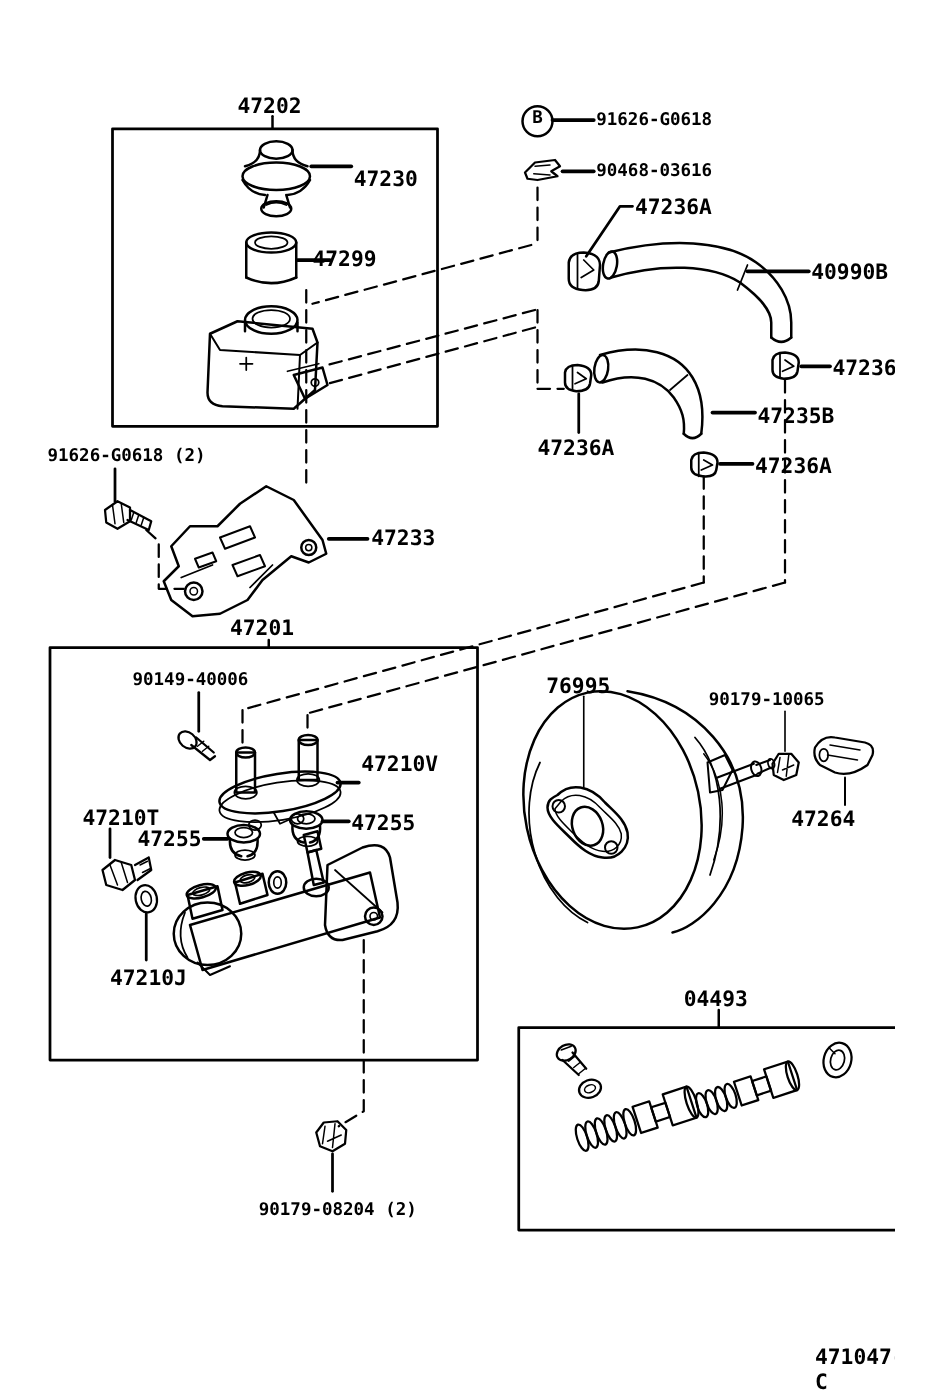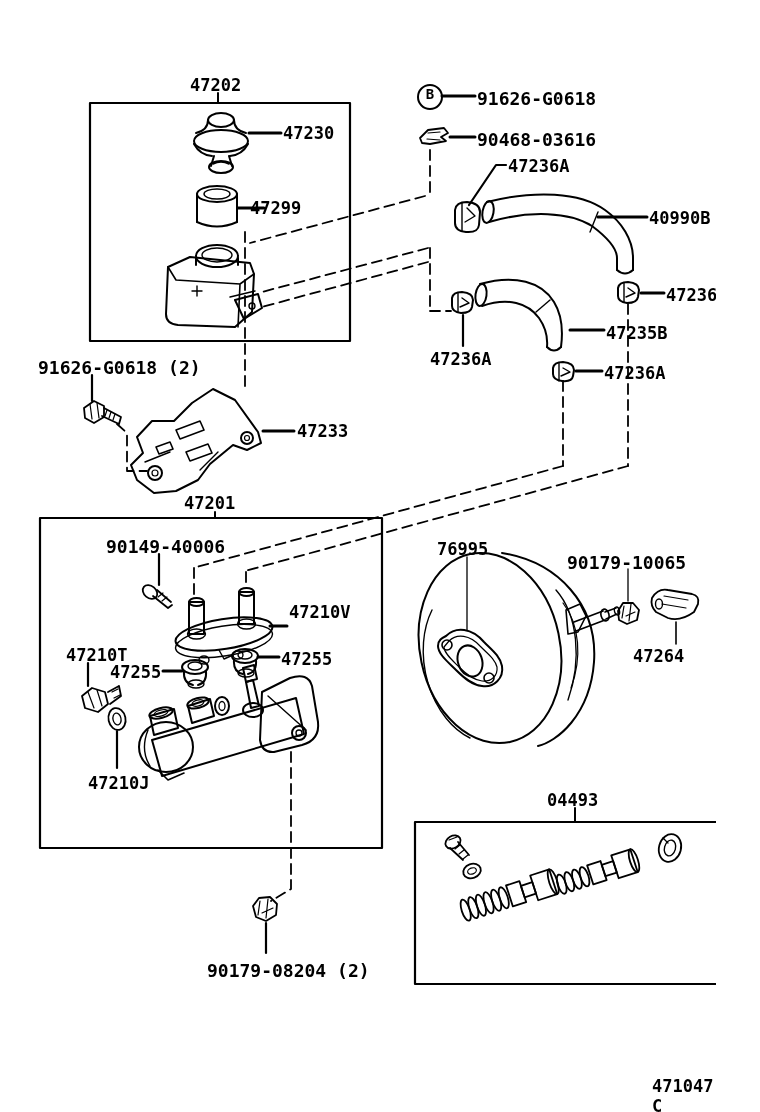--- a/index.html
+++ b/index.html
@@ -1,21 +1,21 @@
 <!DOCTYPE html>
 <html><head>
 <meta charset="utf-8">
 <style>
   html,body{margin:0;padding:0;background:#ffffff;}
   #stage{position:relative;width:716px;height:1112px;background:#ffffff;overflow:hidden;
          font-family:"DejaVu Sans Mono",monospace;}
   #lineart{position:absolute;left:0;top:0;}
   .pl{position:absolute;font:700 17px "DejaVu Sans Mono",monospace;color:#000;
       white-space:nowrap;letter-spacing:0;}
-  .pl-sm{font-size:18px;}
+  .pl-sm{font-size:14px;}
   #bcallout{position:absolute;left:417px;top:84px;width:22px;height:22px;border:2px solid #000;
       border-radius:50%;text-align:center;line-height:21px;font:700 14px "DejaVu Sans Mono",monospace;color:#000;}
   .footer-code{position:absolute;left:652px;top:1076px;font:700 17px "DejaVu Sans Mono",monospace;color:#000;}
 </style>
 </head>
 <body>
 
 <div id="stage">
 
 <svg id="lineart" width="760" height="1112" viewBox="0 0 760 1112" fill="none" stroke="#000" stroke-width="2" stroke-linecap="round" stroke-linejoin="round">
@@ -301,21 +301,21 @@
     </g>
   </g>
 
   <g stroke-width="1.8">
     <path d="M253,906 L259,898 L270,897 L277,904 L276,915 L266,921 L256,917 Z"></path>
     <path d="M260,901 L258,915 M268,899 L266,918 M273,908 L262,913" stroke-width="1.2"></path>
   </g>
 </svg>
 
 <div class="pl" style="left:190px;top:75px">47202</div>
-<div class="pl" style="left:283px;top:123px">47230</div>
+<div class="pl" style="left:283px;top:134px">47230</div>
 <div class="pl" style="left:250px;top:198px">47299</div>
 <div id="bcallout">B</div>
 <div class="pl pl-sm" style="left:477px;top:88px">91626-G0618</div>
 <div class="pl pl-sm" style="left:477px;top:129px">90468-03616</div>
 <div class="pl" style="left:508px;top:156px">47236A</div>
 <div class="pl" style="left:649px;top:208px">40990B</div>
 <div class="pl" style="left:666px;top:285px">47236A</div>
 <div class="pl" style="left:606px;top:323px">47235B</div>
 <div class="pl" style="left:430px;top:349px">47236A</div>
 <div class="pl" style="left:604px;top:363px">47236A</div>

